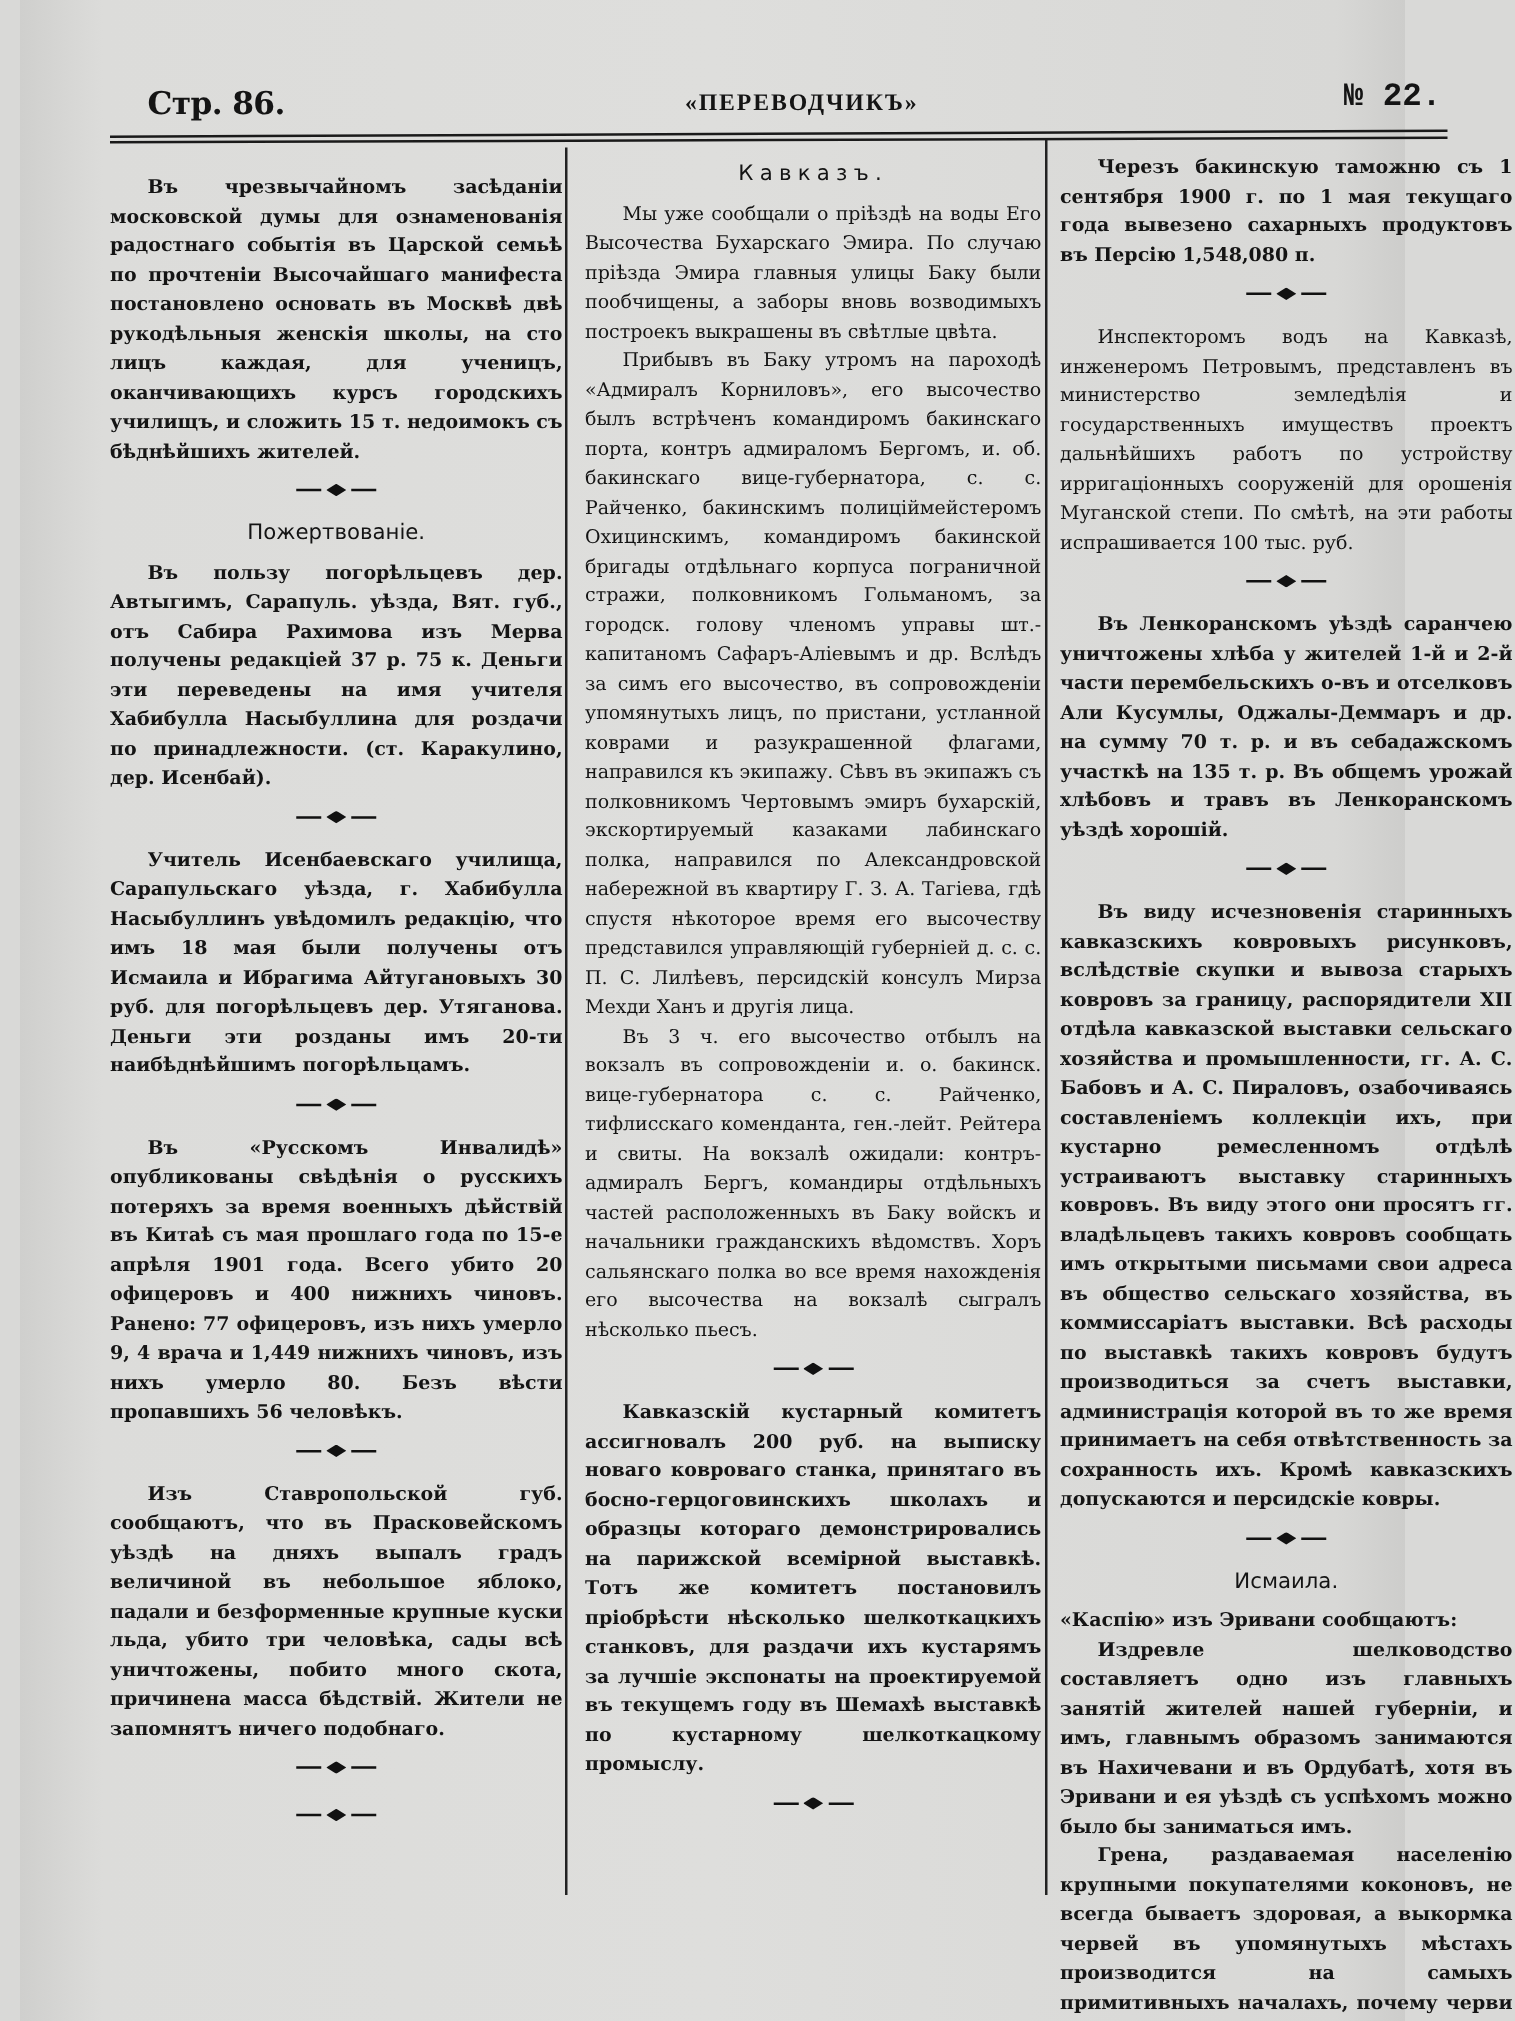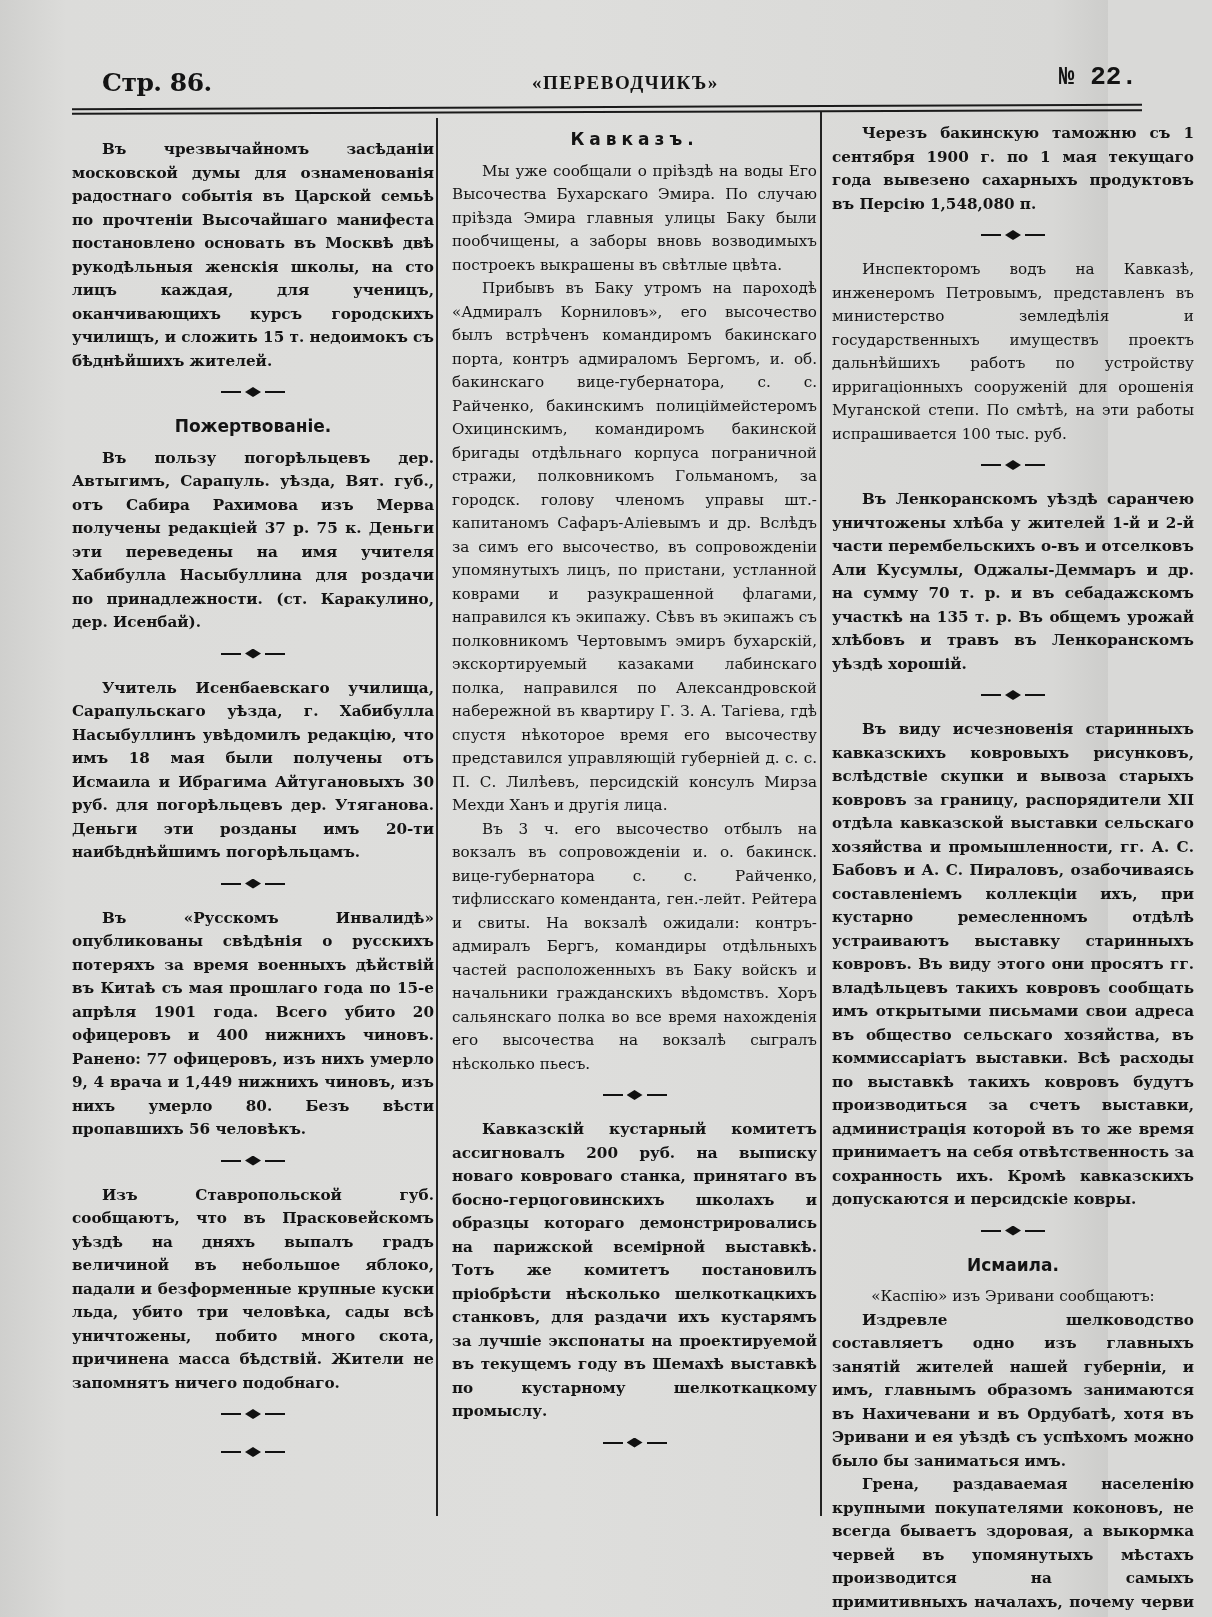--- a/index.html
+++ b/index.html
@@ -5,21 +5,21 @@
   html, body { margin: 0; padding: 0; }
   body {
     width: 1212px; height: 1617px;
     background: #d9d9d7;
     font-family: "DejaVu Serif", "Liberation Serif", serif;
     color: #141414;
     overflow: hidden;
     position: relative;
   }
   .page {
-    position: absolute; left: 0; top: 0; width: 1108px; height: 1617px;
+    position: absolute; left: 16px; top: 0; width: 1108px; height: 1617px;
     background: linear-gradient(90deg, #cfcfcd 0%, #dcdcda 6%, #dededc 50%, #d8d8d6 95%, #cdcdcb 100%);
   }
   .masthead {
     position: absolute; left: 72px; top: 62px; width: 1065px; height: 40px;
   }
   .page-num {
     position: absolute; left: 30px; top: 6px;
     font-family: "DejaVu Serif", serif; font-weight: bold; font-size: 25px; letter-spacing: -0.5px;
   }
   .paper-title {
@@ -41,34 +41,34 @@
   .col1 { left: 72px; width: 362px; margin-top: 16px; }
   .col2 { left: 452px; width: 365px; }
   .col3 { left: 832px; width: 362px; }
   .vrule { position: absolute; width: 2px; background: #222; }
   .vr1 { left: 436px; top: 118px; height: 1398px; }
   .vr2 { left: 820px; top: 112px; height: 1404px; }
 
   p { margin: 0; text-indent: 30px; }
   .bold p, p.bold { font-weight: bold; }
   .heading {
-    text-align: center; font-family: "DejaVu Sans", sans-serif; font-weight: bold;
+    text-align: center; font-family: "DejaVu Sans", sans-serif; font-weight: normal;
     font-size: 17px; margin: 6px 0 8px 0; text-indent: 0;
   }
   .spaced { letter-spacing: 5px; }
   .sep {
     display: flex; align-items: center; justify-content: center;
     height: 30px; margin: 4px 0 8px 0;
   }
   .sep .dash { width: 20px; height: 2px; background: #111; }
   .sep .diamond {
     width: 16px; height: 10px; margin: 0 4px; background: #111;
     clip-path: polygon(0 50%, 50% 0, 100% 50%, 50% 100%);
   }
-  .subhead { text-align: center; text-indent: 0; font-weight: normal; }
+  .subhead { text-align: left; text-indent: 0; font-weight: bold; }
 </style>
 </head>
 <body>
 
 <div class="page">
 
   <div class="masthead">
     <span class="page-num">Стр. 86.</span>
     <span class="paper-title">«ПЕРЕВОДЧИКЪ»</span>
     <span class="issue-num">№ 22.</span>

